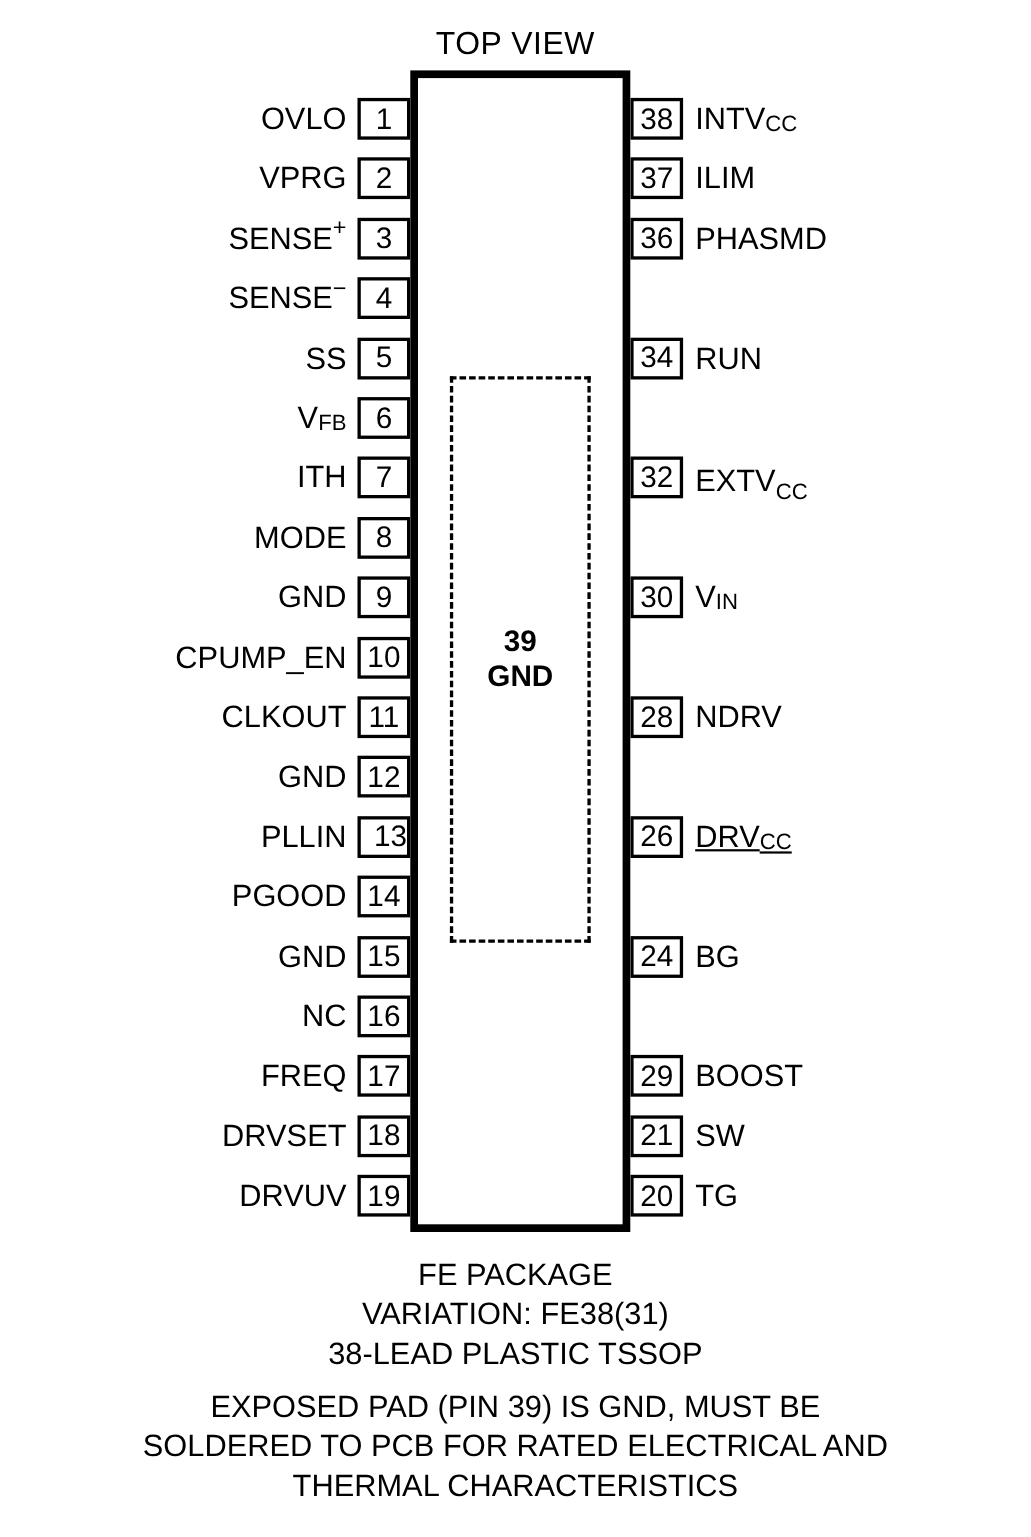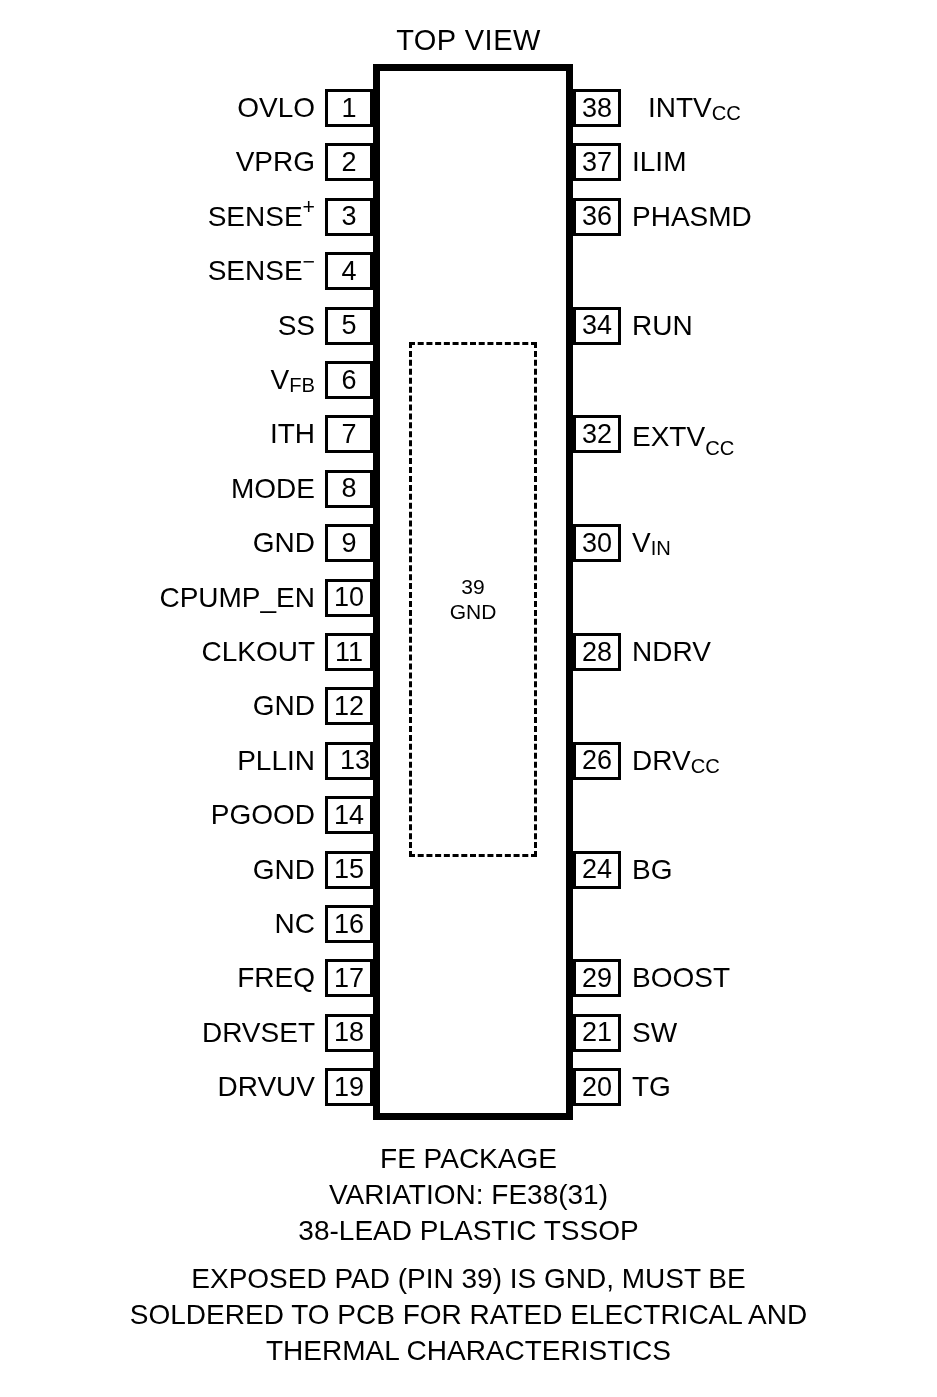--- a/index.html
+++ b/index.html
@@ -60,23 +60,24 @@
     box-sizing: border-box;
     background: transparent;
     z-index: 4;
     display: flex;
     flex-direction: column;
     align-items: center;
     justify-content: center;
     line-height: 1.16;
   }
   .exposed-pad .epad-line {
-    font-size: 21px;
+    font-size: 27px;
     text-align: right;
     white-space: nowrap;
+    font-weight: bold;
   }
 
   
   .pin-box {
     position: absolute;
     width: 48px;
     height: 38px;
     border: 3px solid #000000;
     box-sizing: border-box;
     background: #ffffff;
@@ -277,21 +278,21 @@
       </div>
       <div class="pin-box left" style="top: 1068.2px;">
         <span>19</span>
       </div>
       <div class="pin-label left" style="top: 1068.2px;">
         <span>DRVUV</span>
       </div>
       <div class="pin-box right" style="top: 89px;">
         <span>38</span>
       </div>
-      <div class="pin-label right" style="top: 89px; margin-left: 16px;">
+      <div class="pin-label right" style="top: 89px;">
         <span>INTV</span>
         <sub>CC</sub>
       </div>
       <div class="pin-box right" style="top: 143.4px;">
         <span>37</span>
       </div>
       <div class="pin-label right" style="top: 143.4px;">
         <span>ILIM</span>
       </div>
       <div class="pin-box right" style="top: 197.8px;">
@@ -322,21 +323,21 @@
       </div>
       <div class="pin-box right" style="top: 633px;">
         <span>28</span>
       </div>
       <div class="pin-label right" style="top: 633px;">
         <span>NDRV</span>
       </div>
       <div class="pin-box right" style="top: 741.8px;">
         <span>26</span>
       </div>
-      <div class="pin-label right" style="top: 741.8px;">
+      <div class="pin-label right" style="top: 741.8px; text-decoration: underline;">
         <span>DRV</span>
         <sub>CC</sub>
       </div>
       <div class="pin-box right" style="top: 850.6px;">
         <span>24</span>
       </div>
       <div class="pin-label right" style="top: 850.6px;">
         <span>BG</span>
       </div>
       <div class="pin-box right" style="top: 959.4px;">

